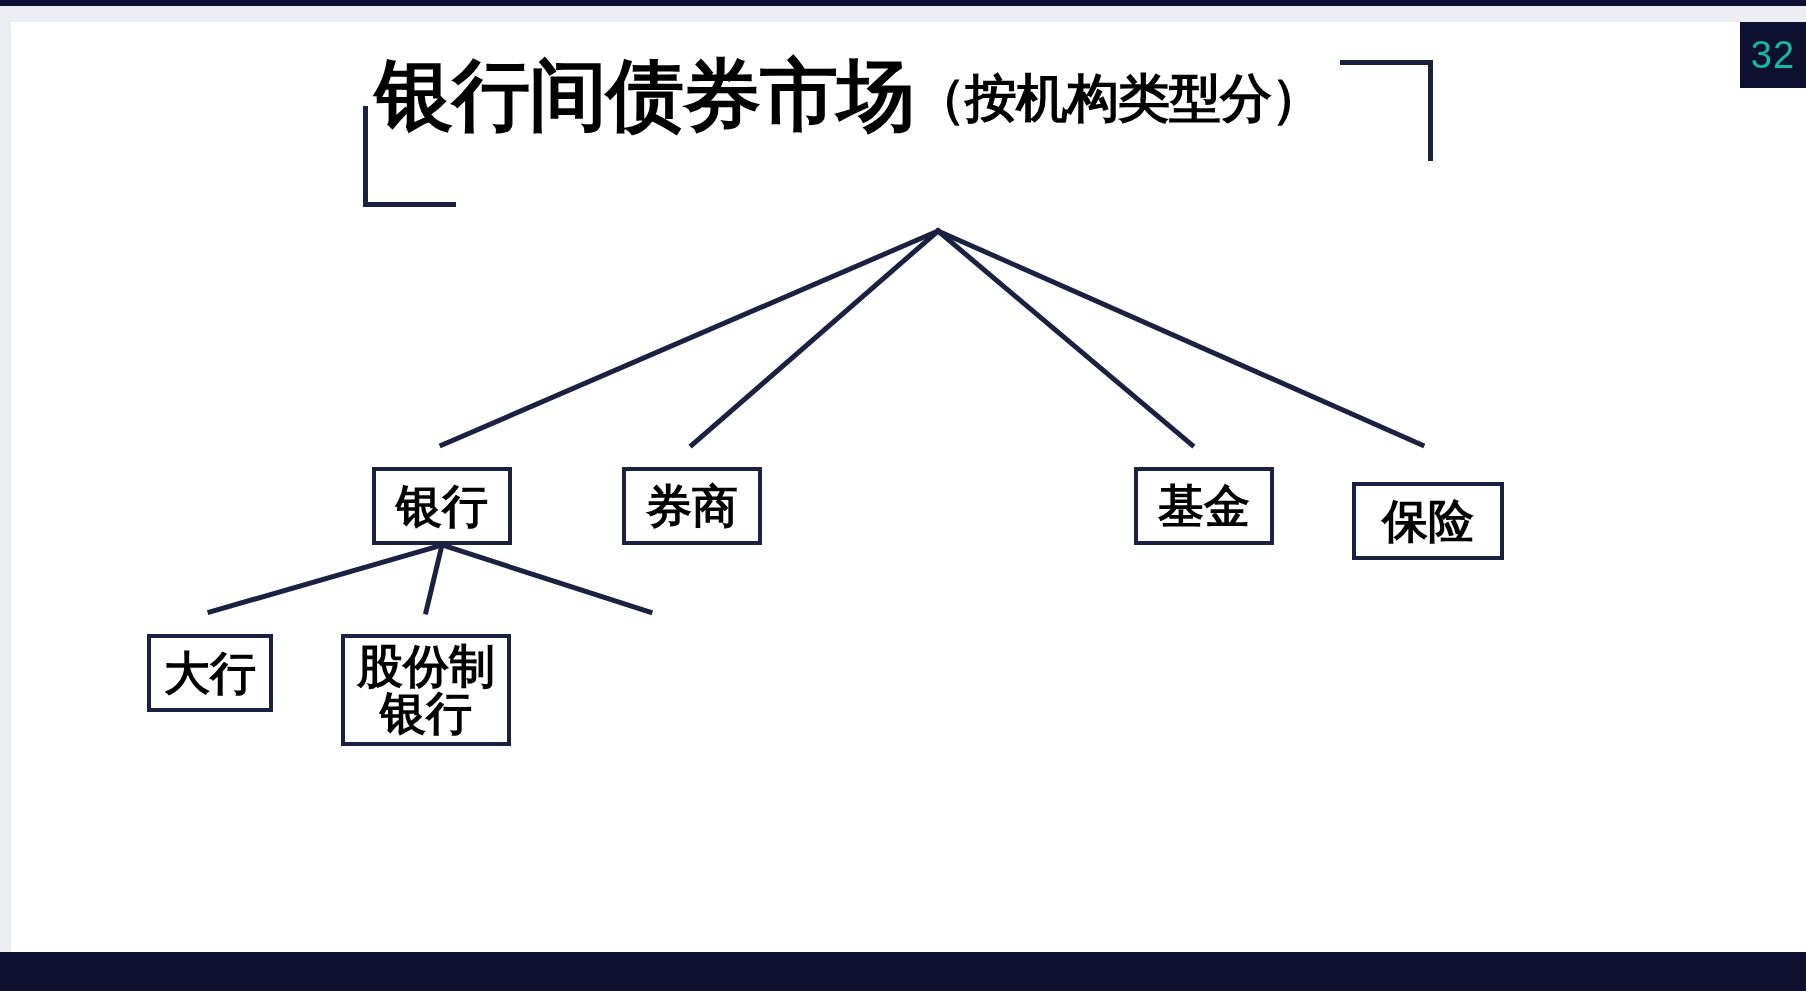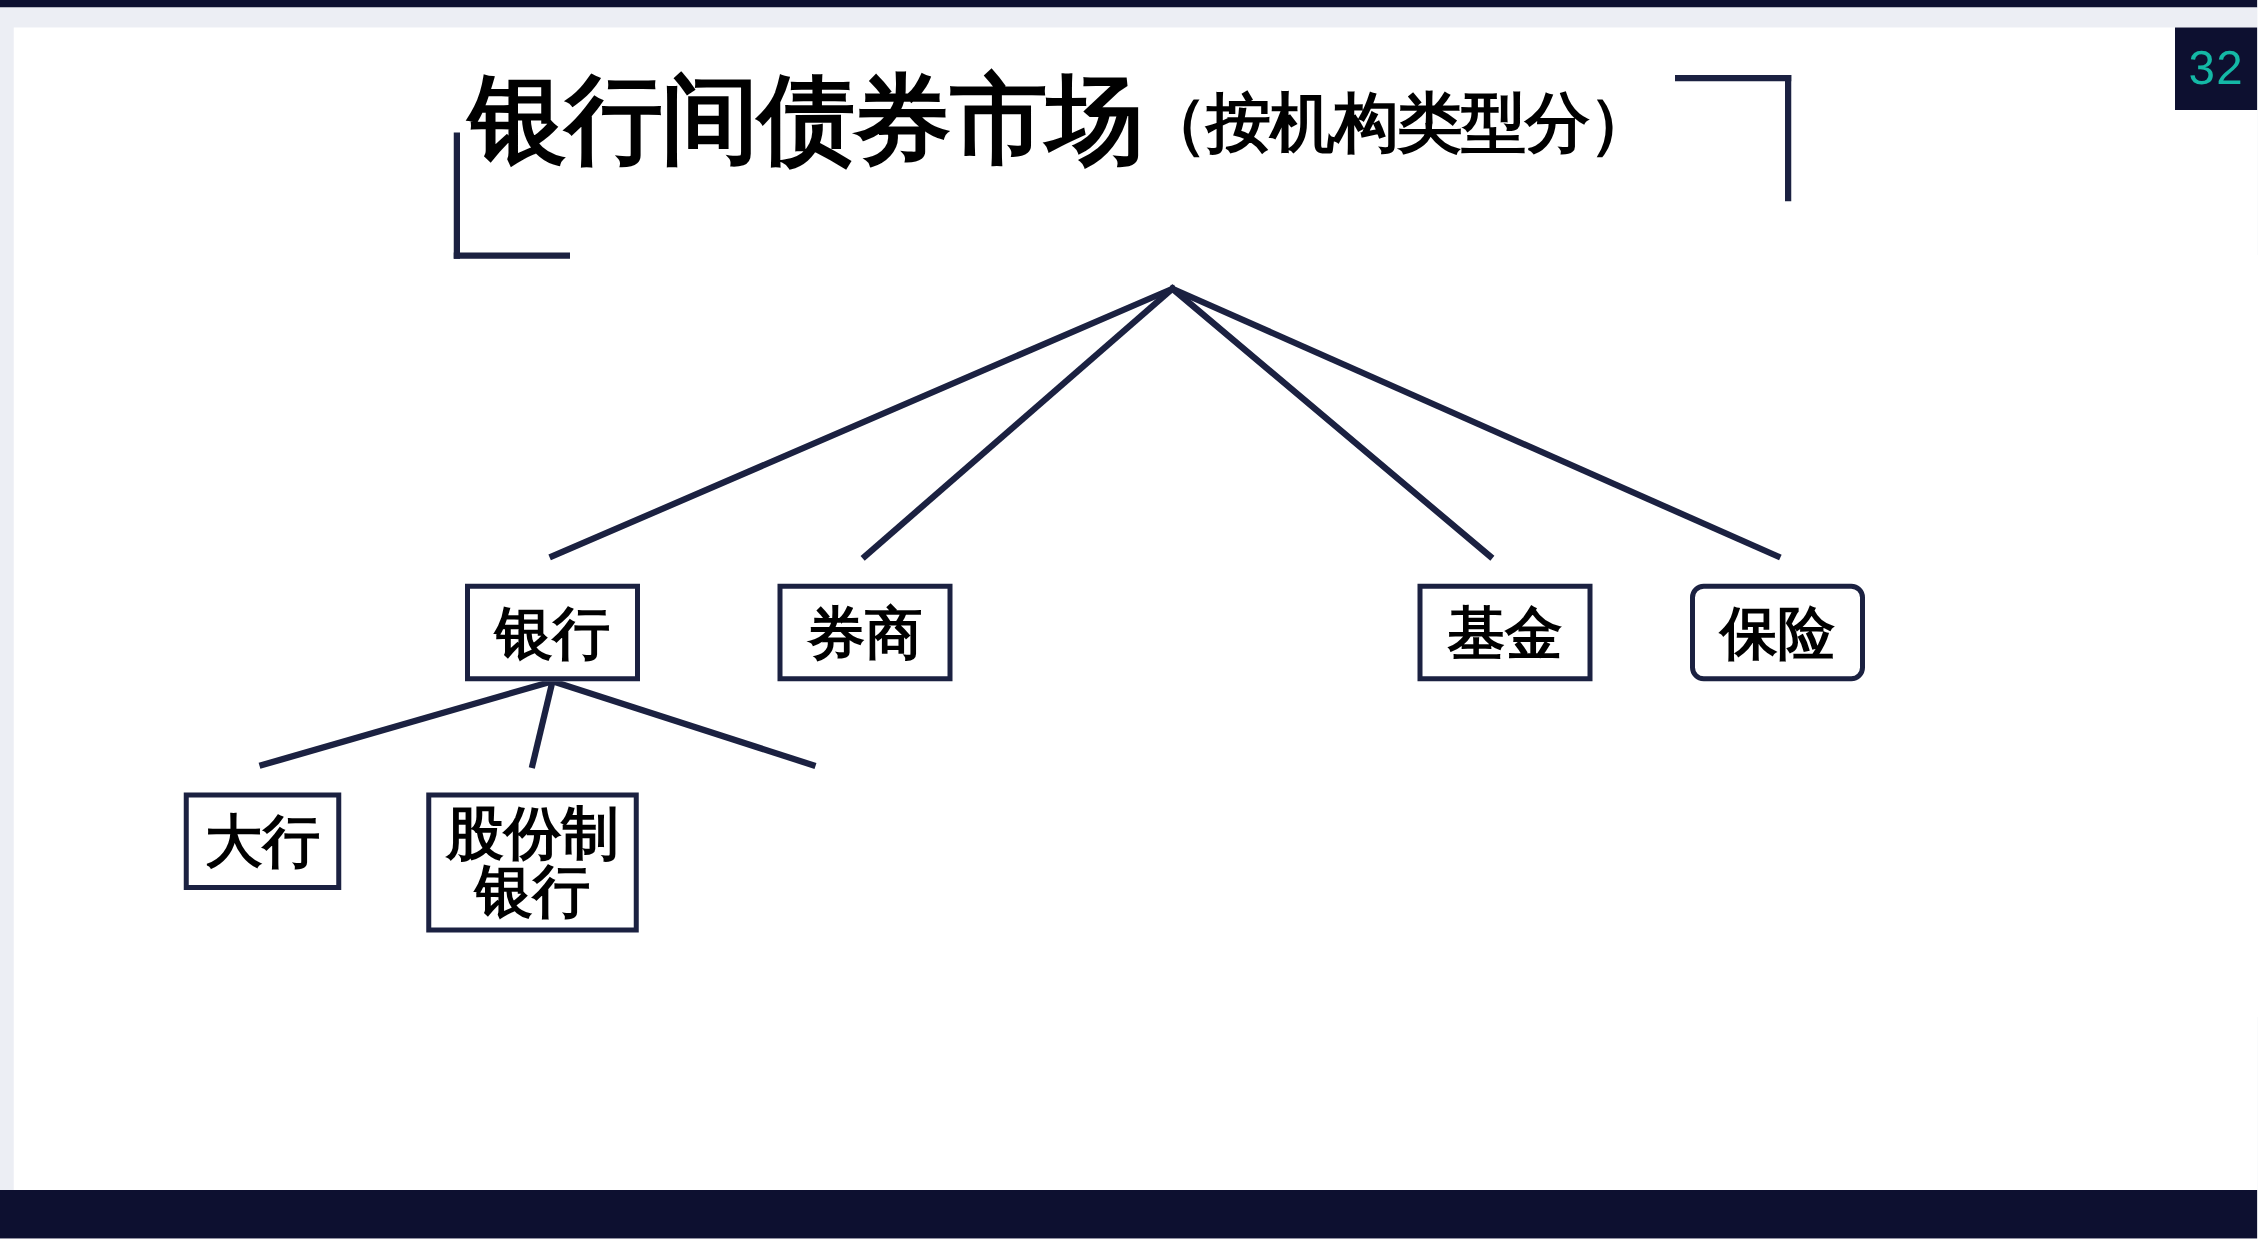--- a/index.html
+++ b/index.html
@@ -181,21 +181,21 @@
         <line x1="431" y1="523" x2="639" y2="590"></line>
       </g>
     </svg>
 
     <div class="node" style="left:361px; top:445px; width:140px; height:78px;">银行</div>
 
     <div class="node" style="left:611px; top:445px; width:140px; height:78px;">券商</div>
 
     <div class="node" style="left:1111px; top:445px; width:140px; height:78px;margin-left:12px;">基金</div>
 
-    <div class="node" style="left:1341px; top:445px; width:140px; height:78px;border-radius:11px;">保险</div>
+    <div class="node" style="left:1341px; top:460px; width:152px; height:78px;">保险</div>
 
     <div class="node" style="left:136px; top:612px; width:126px; height:78px;">大行</div>
 
     <div class="node" style="left:330px; top:612px; width:170px; height:112px;">股份制
 银行</div>
 
   </div>
 
   <div class="title-block">
     <div class="bracket bracket-tr"></div>

